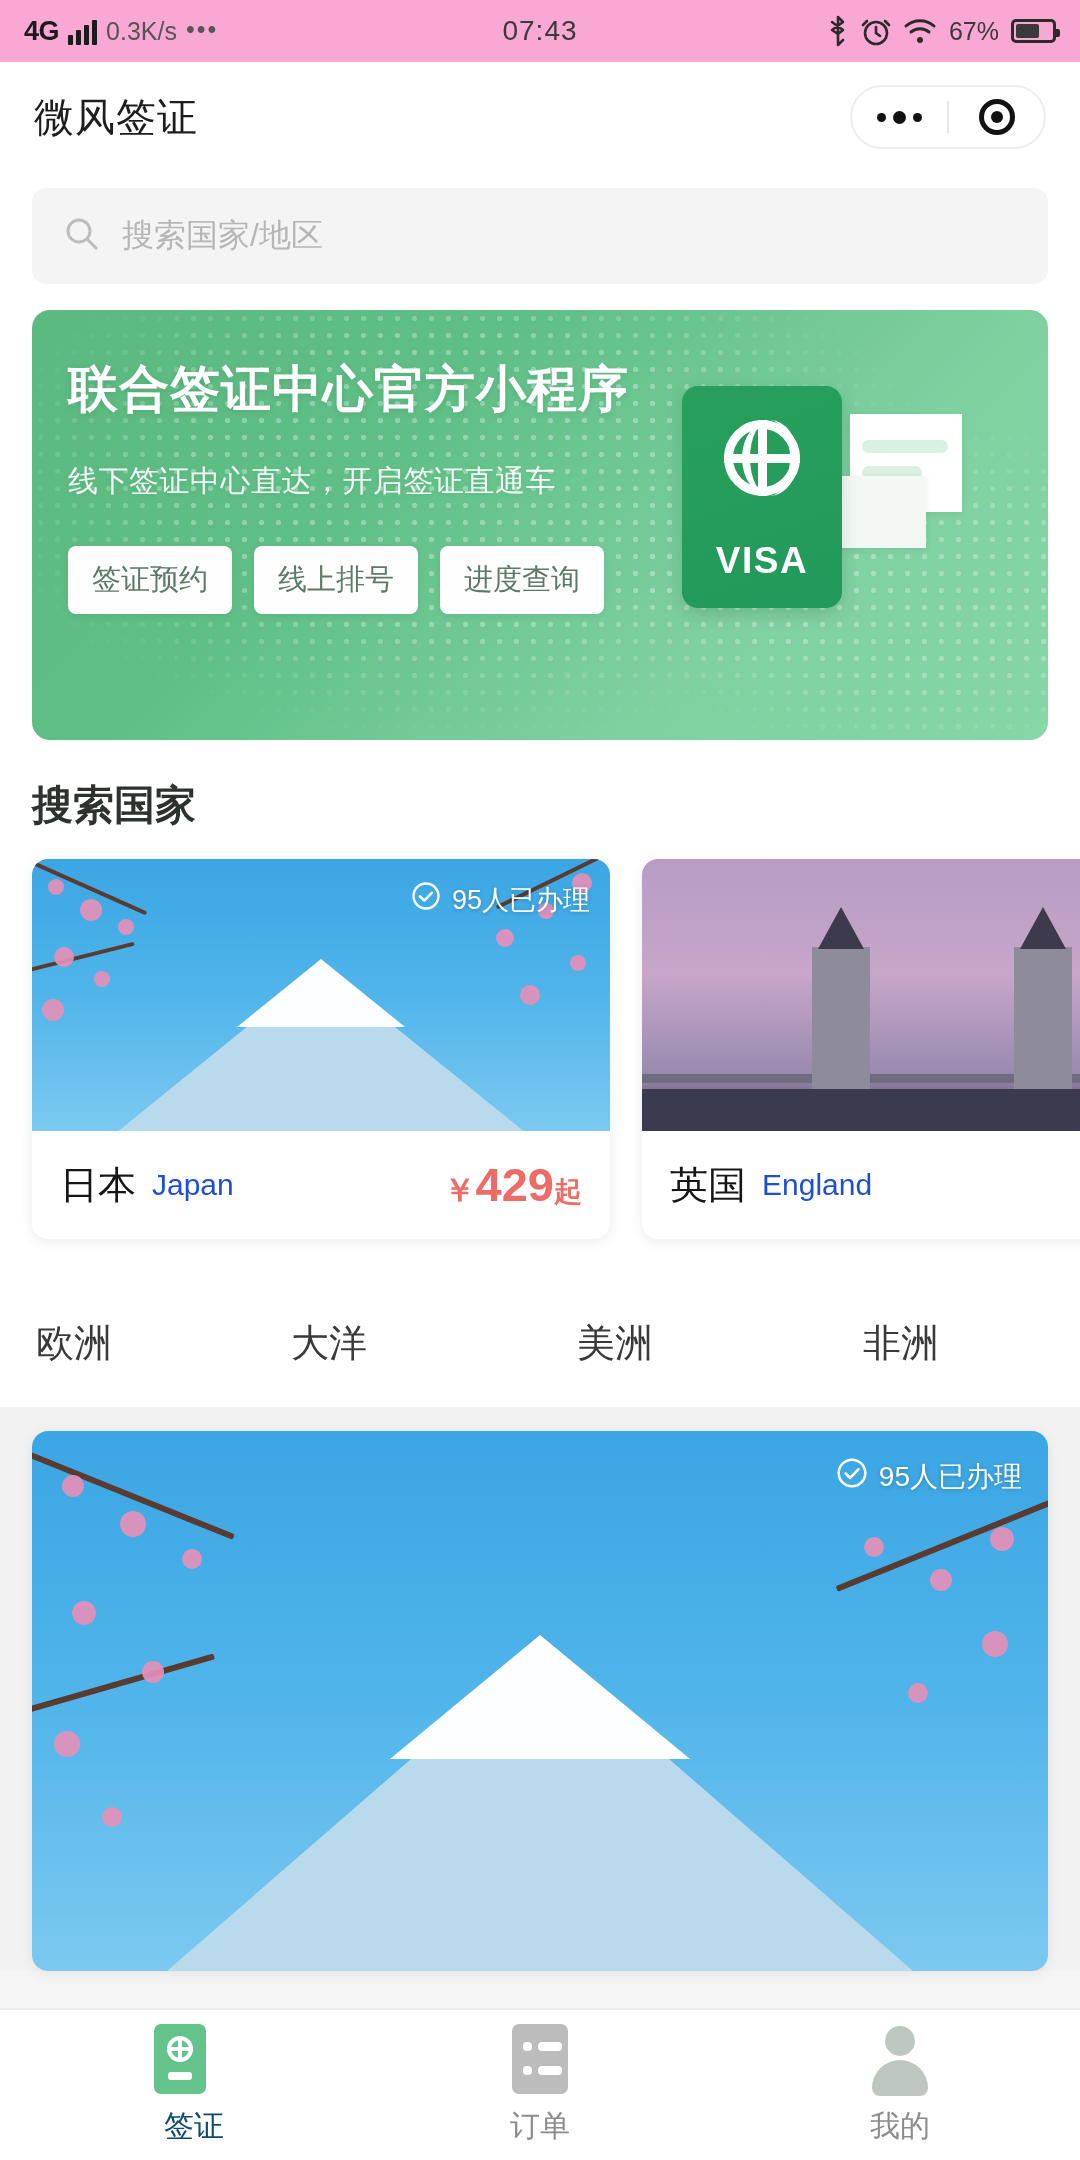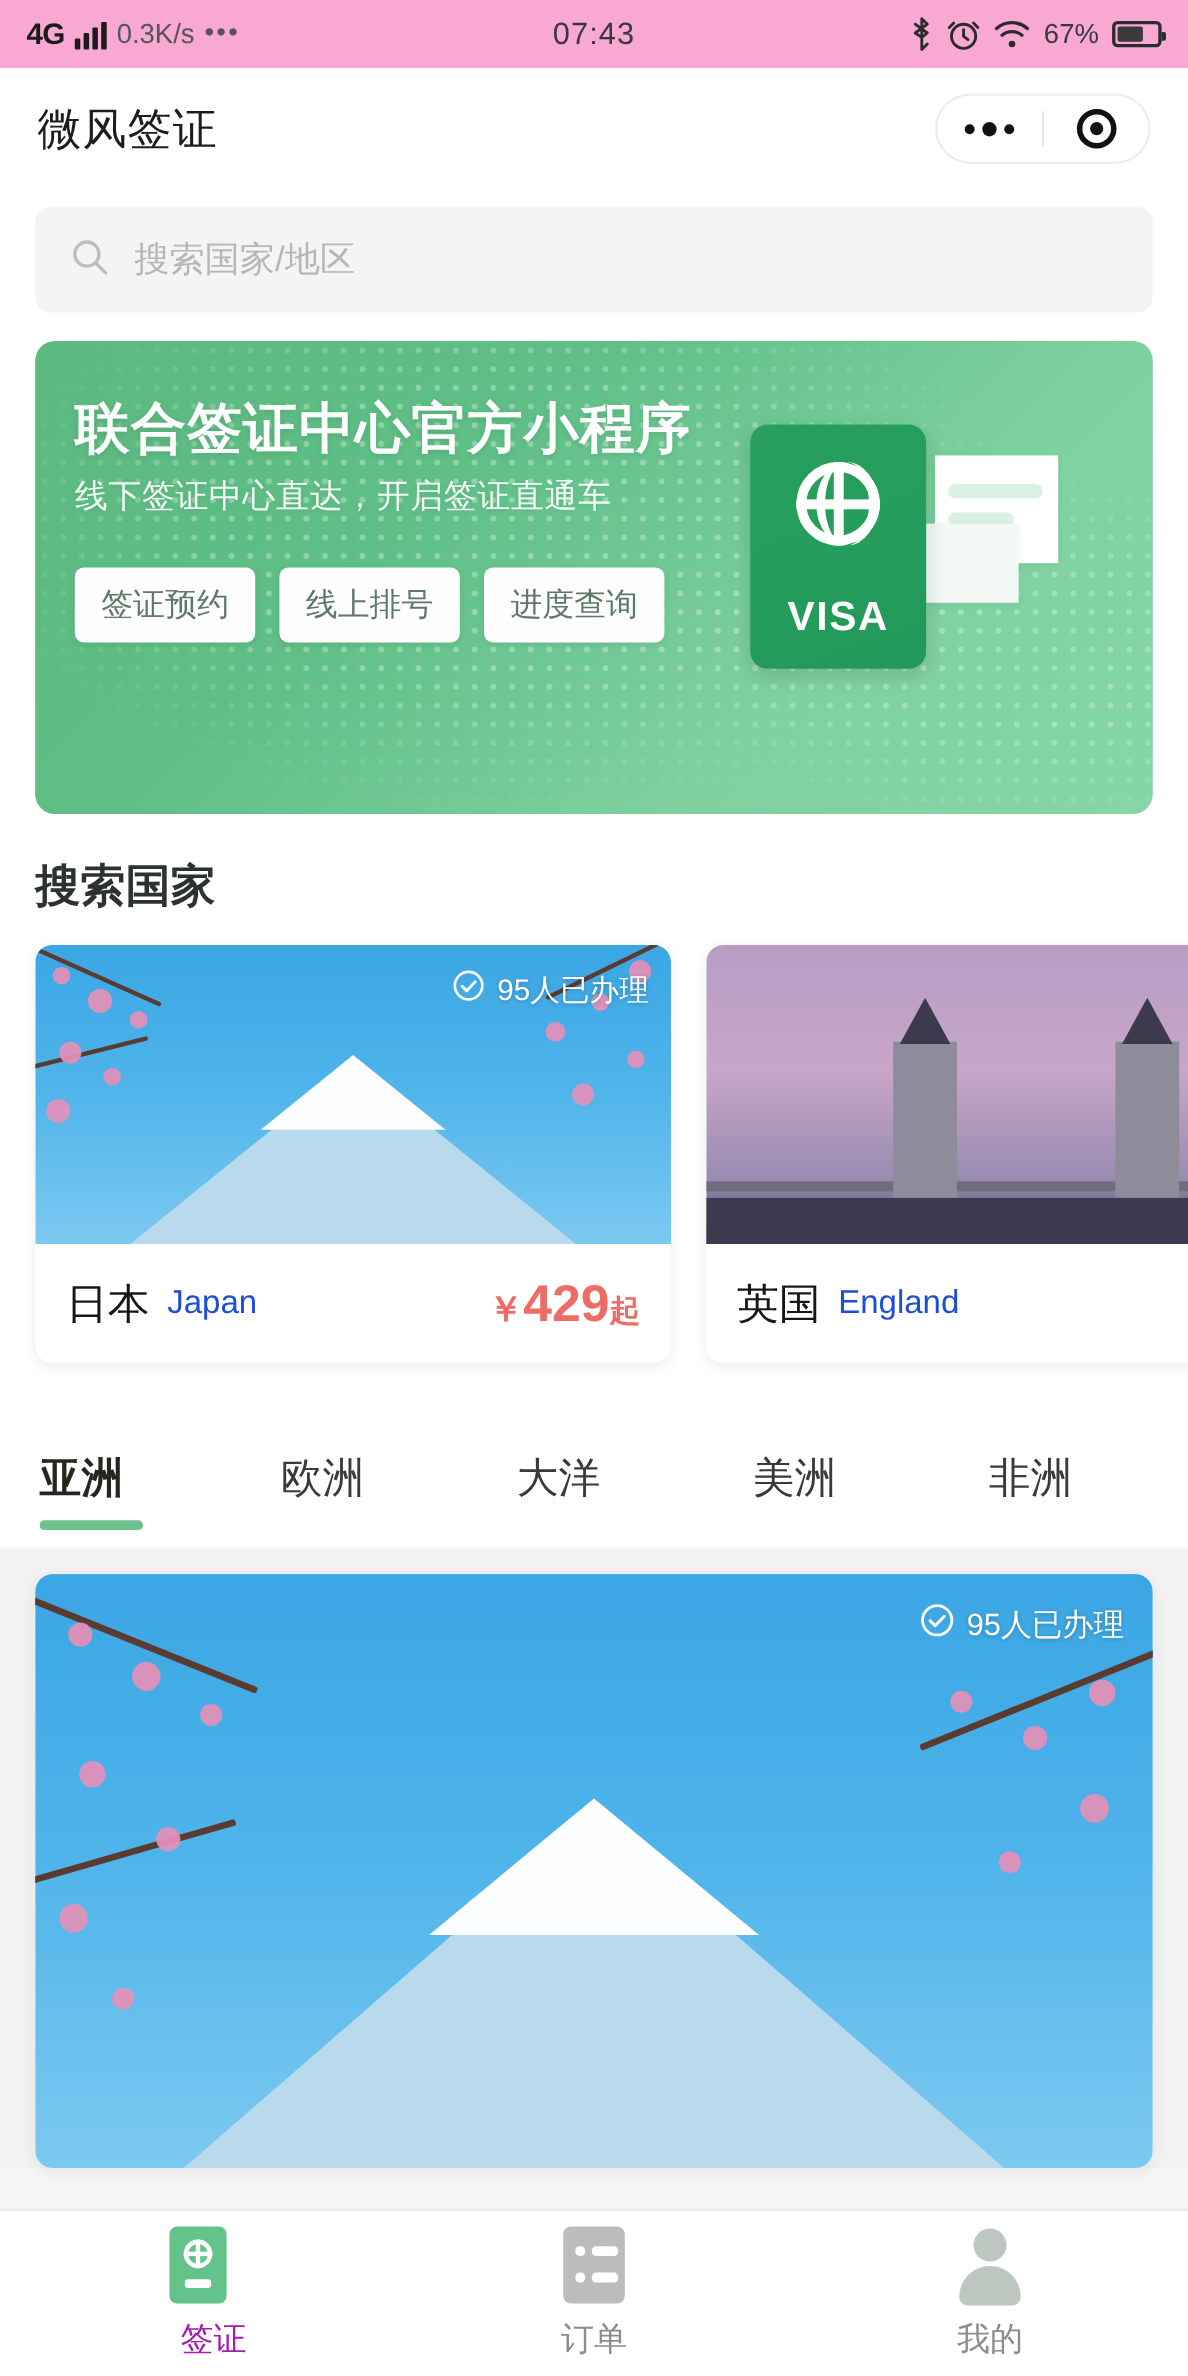--- a/index.html
+++ b/index.html
@@ -92,21 +92,21 @@
     background-size:17px 17px;
     -webkit-mask-image:radial-gradient(ellipse 40% 55% at 88% 66%, #000 0%, #000 35%, transparent 75%);
     mask-image:radial-gradient(ellipse 40% 55% at 88% 66%, #000 0%, #000 35%, transparent 75%);
   }
   .banner-inner{ position:relative; padding:46px 0 0 36px; z-index:2; }
   .banner-title{
     font-size:50px; color:#fff; font-weight:700; letter-spacing:1px;
     text-shadow:0 2px 6px rgba(0,0,0,.10);
   }
   .banner-sub{
-    font-size:30px; color:#f2fbf5; margin-top:8px; letter-spacing:.5px;
+    font-size:30px; color:#f2fbf5; margin-top:38px; letter-spacing:.5px;
     text-shadow:0 1px 4px rgba(0,0,0,.08);
   }
   .banner-btns{ display:flex; gap:22px; margin-top:44px; }
   .banner-btn{
     background:#fdfefd; border-radius:8px; padding:14px 24px;
     font-size:29px; color:#5d7a68; box-shadow:0 2px 7px rgba(0,0,0,.07);
   }
   
   .passport-grp{ position:absolute; right:86px; top:76px; width:280px; height:270px; z-index:2;}
   .papers{
@@ -228,21 +228,21 @@
     color:#fff; font-size:28px; text-shadow:0 1px 4px rgba(0,0,0,.25);
   }
 
   
   .botnav{
     position:absolute; left:0; right:0; bottom:0; height:152px; background:#fff;
     border-top:2px solid #ececec; display:flex; align-items:center;
   }
   .bn-item{ flex:1; display:flex; flex-direction:column; align-items:center; gap:12px; }
   .bn-label{ font-size:30px; color:#8c8c8c; }
-  .bn-item.active .bn-label{ color:#a21caf;margin-left:28px; }
+  .bn-item.active .bn-label{ color:#0c4a6e;margin-left:28px; }
   .bn-passport{
     width:52px; height:70px; background:#63c38a; border-radius:7px; position:relative;
     display:flex; flex-direction:column; align-items:center;
   }
   .bn-globe{
     width:26px; height:26px; border:4px solid #fff; border-radius:50%; margin-top:12px;
     position:relative;
   }
   .bn-globe:before{ content:""; position:absolute; left:50%; top:-4px; bottom:-4px; width:4px; margin-left:-2px; background:#fff;}
   .bn-globe:after{ content:""; position:absolute; left:-4px; right:-4px; top:50%; height:4px; margin-top:-2px; background:#fff;}
@@ -423,21 +423,20 @@
     <div class="hot-info">
       <span class="cname">英国</span>
       <span class="ename">England</span>
 
     </div>
   </div>
 
 </div>
 
 <div class="tabs">
-  <div class="tab active">亚洲</div>
   <div class="tab">欧洲</div>
   <div class="tab">大洋</div>
   <div class="tab">美洲</div>
   <div class="tab">非洲</div>
 </div>
 
 <div class="list-area">
   <div class="list-card">
     <div class="list-img">
       <div class="fuji">

